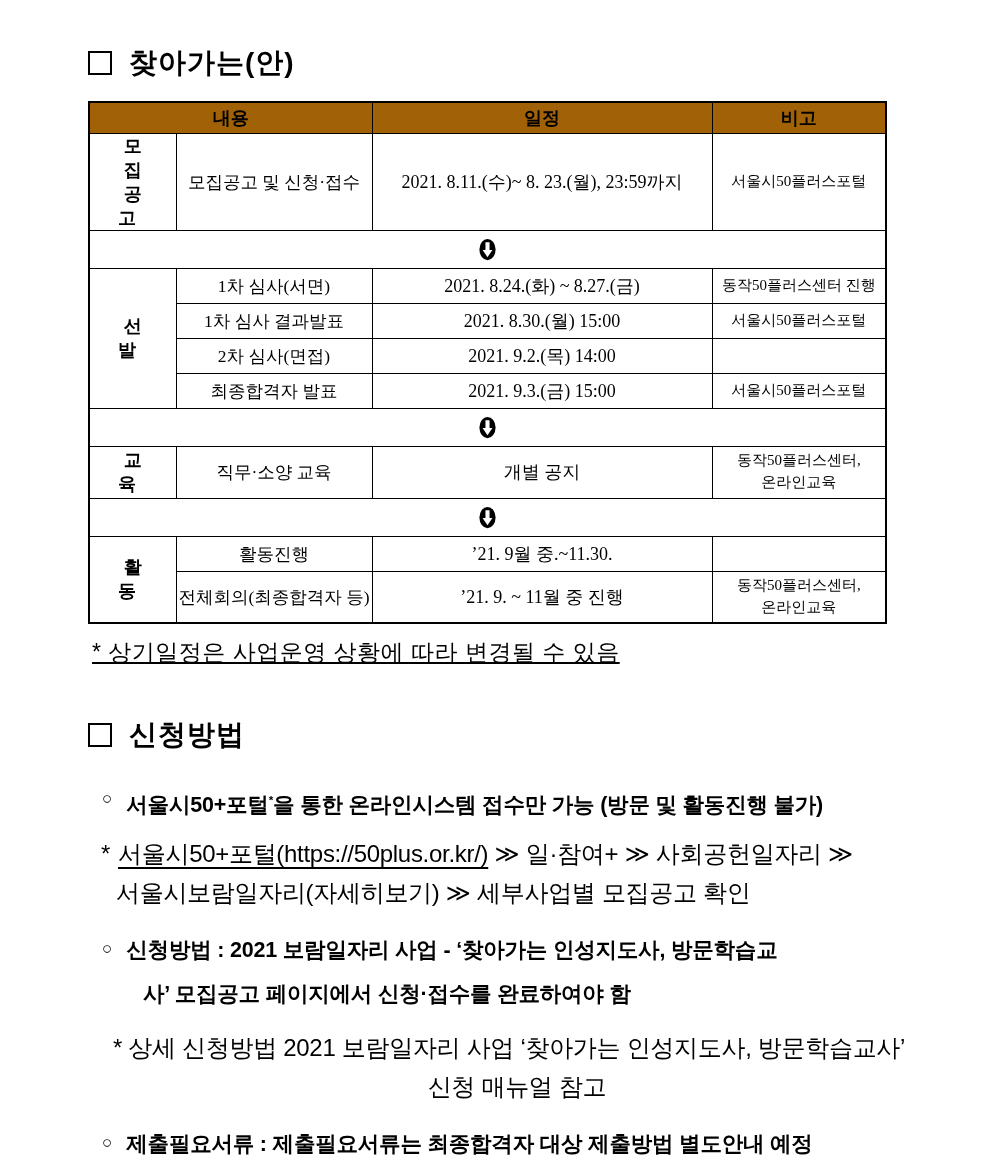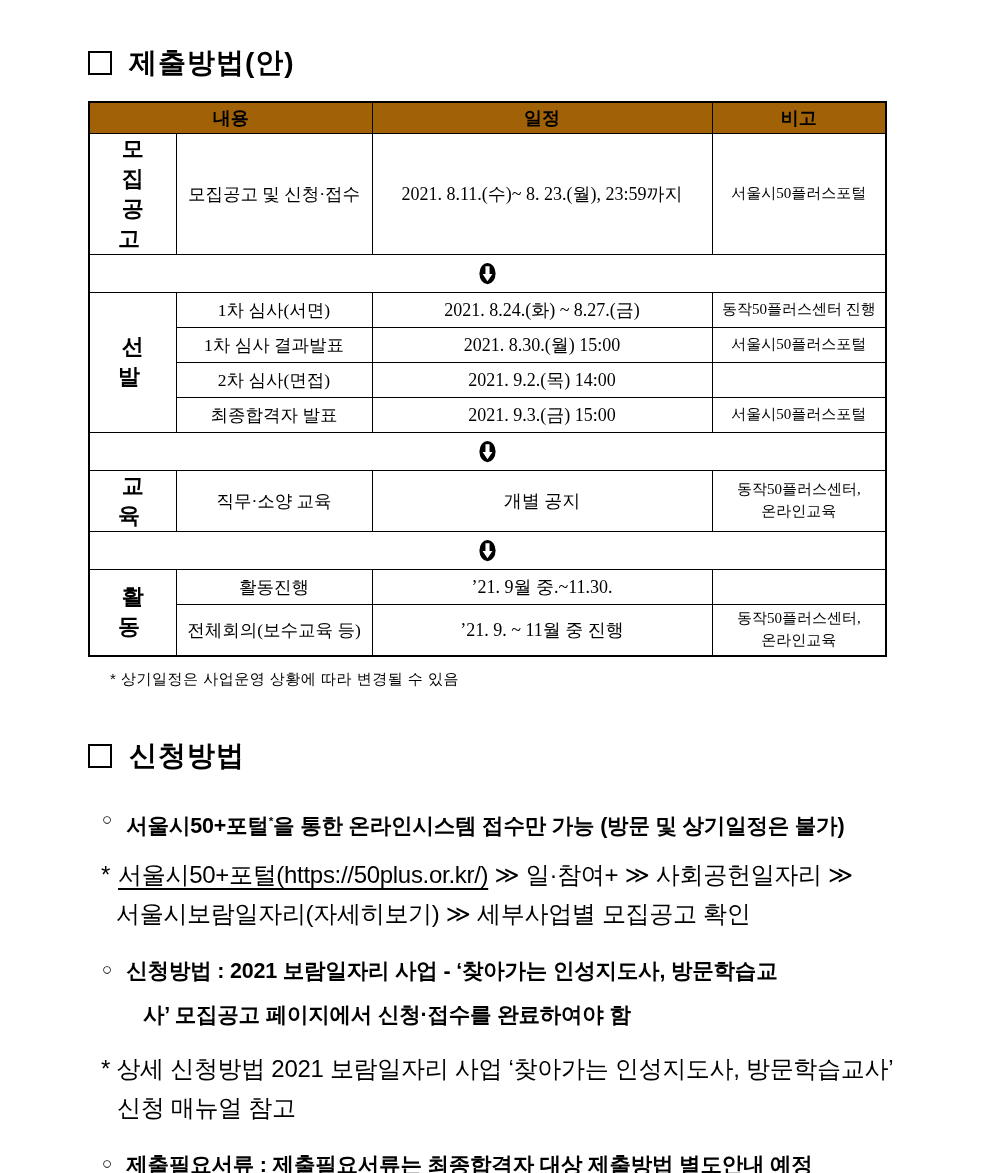--- a/index.html
+++ b/index.html
@@ -8,59 +8,59 @@
 
   
   .sec-title { display:flex; align-items:center; font-size:28px; font-weight:700; letter-spacing:1px; }
   .checkbox { display:inline-block; width:24px; height:24px; border:2px solid #000; margin-right:17px; flex:0 0 auto; }
 
   
   table.schedule { border-collapse:collapse; table-layout:fixed; width:797px; margin-top:19px;
                    border:2px solid #000; font-family:"Liberation Serif","DejaVu Serif",serif; }
   table.schedule th, table.schedule td { border:1px solid #000; text-align:center; vertical-align:middle; }
   table.schedule th { background:#a16207; font-size:18px; font-weight:700; height:31px; }
-  td.label { font-weight:700; font-size:22px; text-align:justify; text-align-last:justify; padding:0 28px; }
+  td.label { font-weight:700; font-size:18px; text-align:justify; text-align-last:justify; padding:0 28px; }
   td.content { font-size:17.5px; }
   td.sched { font-size:18px; }
   td.note { font-size:15px; line-height:1.45; white-space:pre-line; padding:2px; }
   tr.r-announce td { height:47px; }
   tr.r-sel td { height:35px;margin-left:40px; }
   tr.r-edu td { height:52px; }
   tr.r-act1 td { height:35px; }
   tr.r-act2 td { height:52px; }
   tr.arrow-row td { height:38px; border-left:none; border-right:none; }
   .arr { width:17px; height:23px; display:inline-block; vertical-align:middle; }
 
-  .footnote { margin:13px 0 0 22px; font-size:15px; letter-spacing:0.5px; }
+  .footnote { margin:13px 0 0 4px; font-size:23px; letter-spacing:0.5px;text-decoration:underline; }
 
   .sec2 { margin-top:48px; }
 
   
   .bullet { display:flex; margin-top:26px; font-size:21.5px; font-weight:700; line-height:40px; }
   .marker { flex:0 0 auto; font-size:17px; margin:0 14px 0 14px; position:relative; top:-1px; }
   .btext { flex:1; letter-spacing:-0.2px; }
   sup { font-size:0.55em; vertical-align:super; }
   .bullet-cont { font-size:21.5px; font-weight:700; line-height:40px; text-align:left; padding-left:55px; margin-top:4px; letter-spacing:-0.2px; }
 
   .subnote { font-size:24px; line-height:39px; margin:9px 0 0 13px; letter-spacing:-0.3px; }
   .subnote .star { margin-right:8px; }
   .underline { text-decoration:underline; text-underline-offset:5px; }
   .indent2 { padding-left:15px; }
-  .hang { padding-left:16px; text-indent:-16px; max-width:830px; }
+  .hang { padding-left:16px; text-indent:-16px; max-width:830px;text-align:center; }
   .mt14 { margin-top:14px; }
   .mt18 { margin-top:18px; }
 </style>
 </head>
 <body>
 
 <div class="page">
 
   <h1 class="sec-title">
     <span class="checkbox"></span>
-    <span>제출방법(안)</span>
+    <span>찾아가는(안)</span>
   </h1>
 
   <table class="schedule">
     <colgroup>
       <col style="width:87px">
         <col style="width:196px">
         <col style="width:340px">
         <col style="width:174px">
     </colgroup>
     <thead>
@@ -129,38 +129,38 @@
             </svg></td>
       </tr>
 
       <tr class="r-act1">
         <td class="label" rowspan="2">활 동</td>
         <td class="content">활동진행</td>
         <td class="sched">’21. 9월 중.~11.30.</td>
         <td class="note"></td>
       </tr>
       <tr class="r-act2">
-        <td class="content">전체회의(보수교육 등)</td>
+        <td class="content">전체회의(최종합격자 등)</td>
         <td class="sched">’21. 9. ~ 11월 중 진행</td>
         <td class="note">동작50플러스센터,
 온라인교육</td>
       </tr>
     </tbody>
   </table>
 
   <p class="footnote">* 상기일정은 사업운영 상황에 따라 변경될 수 있음</p>
 
   <h1 class="sec-title sec2">
     <span class="checkbox"></span>
     <span>신청방법</span>
   </h1>
 
   <div class="bullet">
     <span class="marker">○</span>
-    <span class="btext"><span>서울시50+포털</span><sup>*</sup><span>을 통한 온라인시스템 접수만 가능 (방문 및 상기일정은 불가)</span></span>
+    <span class="btext"><span>서울시50+포털</span><sup>*</sup><span>을 통한 온라인시스템 접수만 가능 (방문 및 활동진행 불가)</span></span>
   </div>
 
   <div class="subnote">
     <div>
       <span class="star">*</span><span class="underline">서울시50+포털(https://50plus.or.kr/)</span><span> ≫ 일·참여+ ≫ 사회공헌일자리 ≫</span>
     </div>
     <div class="indent2">서울시보람일자리(자세히보기) ≫ 세부사업별 모집공고 확인</div>
   </div>
 
   <div class="bullet mt18">

